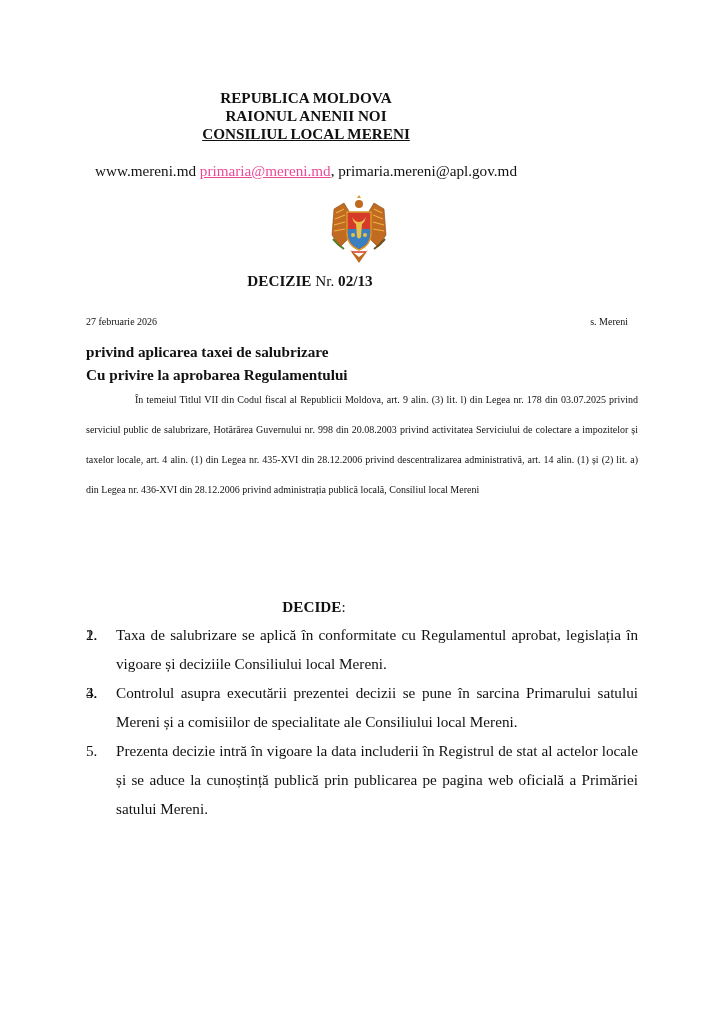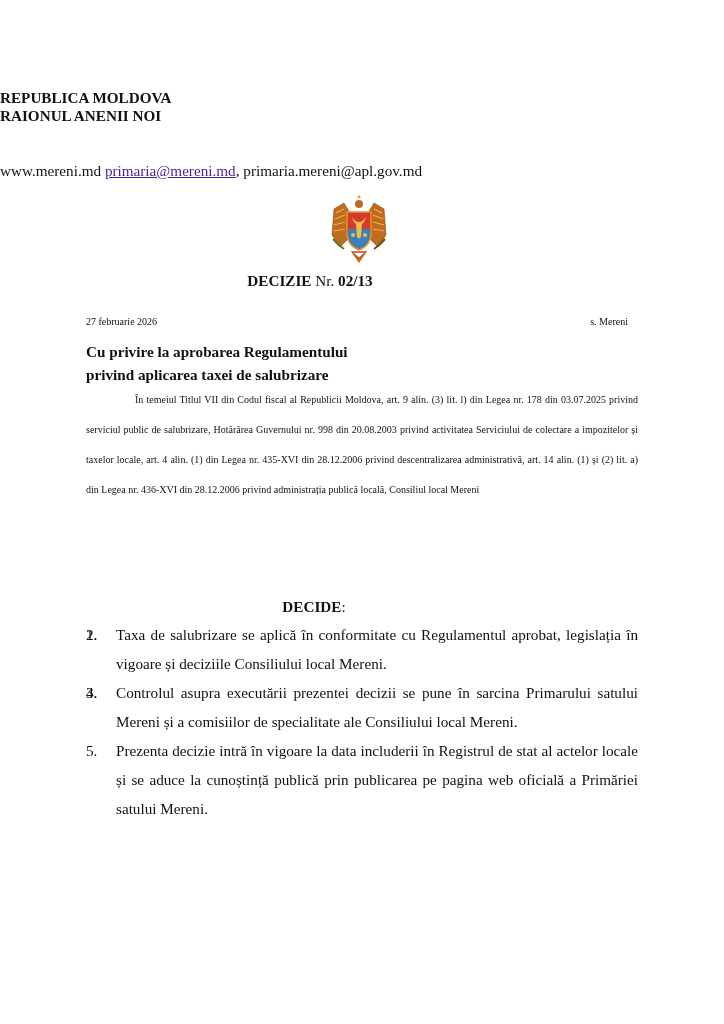--- a/index.html
+++ b/index.html
@@ -2,42 +2,43 @@
 <html><head>
 <meta charset="utf-8">
 <style>
   html, body { margin: 0; padding: 0; background: #ffffff; }
   body {
     width: 724px; height: 1024px; position: relative; overflow: hidden;
     font-family: "Liberation Serif", "DejaVu Serif", serif;
     color: #111111;
   }
   .page { position: absolute; left: 0; top: 0; width: 724px; height: 1024px; }
-  .hdr { position: absolute; left: 0; width: 612px; font-size: 15.2px; line-height: 18px; }
+  .hdr { position: absolute; left: 0; width: 612px; text-align: center; font-size: 15.2px; line-height: 18px; }
   .hdr.b { font-weight: bold; }
   .u { text-decoration: underline; }
-  a.link { color: #4c1d95; }
+  a.link { color: #ec4899; }
   .crest { position: absolute; left: 330px; top: 195px; width: 58px; height: 70px; }
   .title { position: absolute; left: 0; width: 620px; top: 272px; text-align: center; font-size: 15.2px; line-height: 18px; }
   .title b { font-weight: bold; }
   .row { position: absolute; font-size: 10px; line-height: 18px; }
   .subj { position: absolute; left: 86px; top: 340px; font-weight: bold; font-size: 15.2px; line-height: 23px; }
   .para { position: absolute; left: 86px; width: 552px; top: 385px; font-size: 10px; line-height: 30px; text-align: justify; text-indent: 49px; }
   .decide { position: absolute; left: 0; width: 628px; top: 597px; text-align: center; font-size: 15.2px; line-height: 20px; }
   .list { position: absolute; left: 86px; top: 620px; width: 552px; margin: 0; padding: 0; list-style: none; }
   .list li { position: relative; padding-left: 30px; font-size: 15.2px; line-height: 29px; text-align: justify; margin-bottom: 0px; }
   .list li .num { position: absolute; left: 0; top: 0; }
 </style>
 </head>
 <body>
 
 <div class="page">
 
   <div class="hdr b" style="top:89px">REPUBLICA MOLDOVA</div>
   <div class="hdr b" style="top:107px">RAIONUL ANENII NOI</div>
+  <div class="hdr b" style="top:125px"><span class="u">CONSILIUL LOCAL MERENI</span></div>
   <div class="hdr" style="top:162px">
     <span>www.mereni.md</span>
     <a class="link" href="#">primaria@mereni.md</a><span>, </span><span>primaria.mereni@apl.gov.md</span>
   </div>
 
   <svg class="crest" viewBox="0 0 58 70">
 
     <path d="M4 14 L14 8 L20 18 L18 44 L10 52 L2 40 Z" fill="#c06a22" stroke="#8a4a15" stroke-width="0.6"></path>
     <path d="M54 14 L44 8 L38 18 L40 44 L48 52 L56 40 Z" fill="#c06a22" stroke="#8a4a15" stroke-width="0.6"></path>
     <path d="M6 18 L14 14 M5 24 L15 20 M4 30 L15 27 M4 36 L15 34" stroke="#f0b040" stroke-width="1.2"></path>
@@ -64,22 +65,22 @@
   <div class="title">
     <b>DECIZIE</b>
     <span>Nr.</span>
     <b>02/13</b>
   </div>
 
   <div class="row" style="left:86px; top:313px">27 februarie 2026</div>
   <div class="row" style="right:96px; top:313px">s. Mereni</div>
 
   <div class="subj">
+    <div>privind aplicarea taxei de salubrizare</div>
     <div>Cu privire la aprobarea Regulamentului</div>
-    <div>privind aplicarea taxei de salubrizare</div>
   </div>
 
   <div class="para">În temeiul Titlul VII din Codul fiscal al Republicii Moldova, art. 9 alin. (3) lit. l) din Legea nr. 178 din 03.07.2025 privind serviciul public de salubrizare, Hotărârea Guvernului nr. 998 din 20.08.2003 privind activitatea Serviciului de colectare a impozitelor și taxelor locale, art. 4 alin. (1) din Legea nr. 435-XVI din 28.12.2006 privind descentralizarea administrativă, art. 14 alin. (1) și (2) lit. a) din Legea nr. 436-XVI din 28.12.2006 privind administrația publică locală, Consiliul local Mereni</div>
 
   <div class="decide">
     <b>DECIDE</b><span>:</span>
   </div>
 
   <ol class="list">
     <li><span class="num">1.</span></li>

